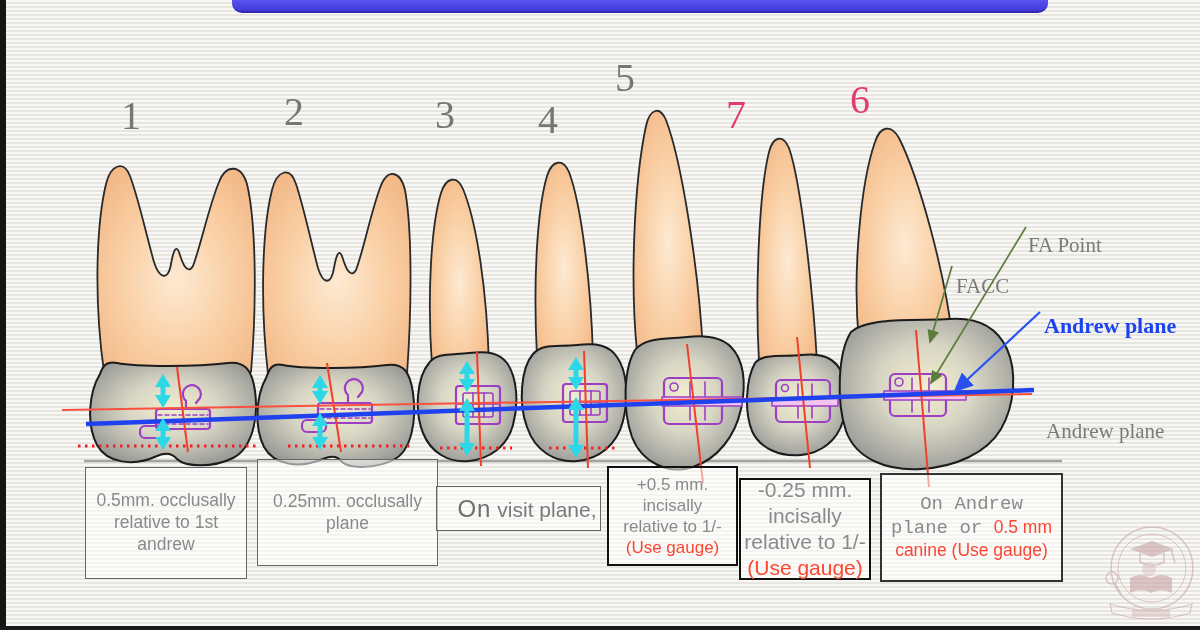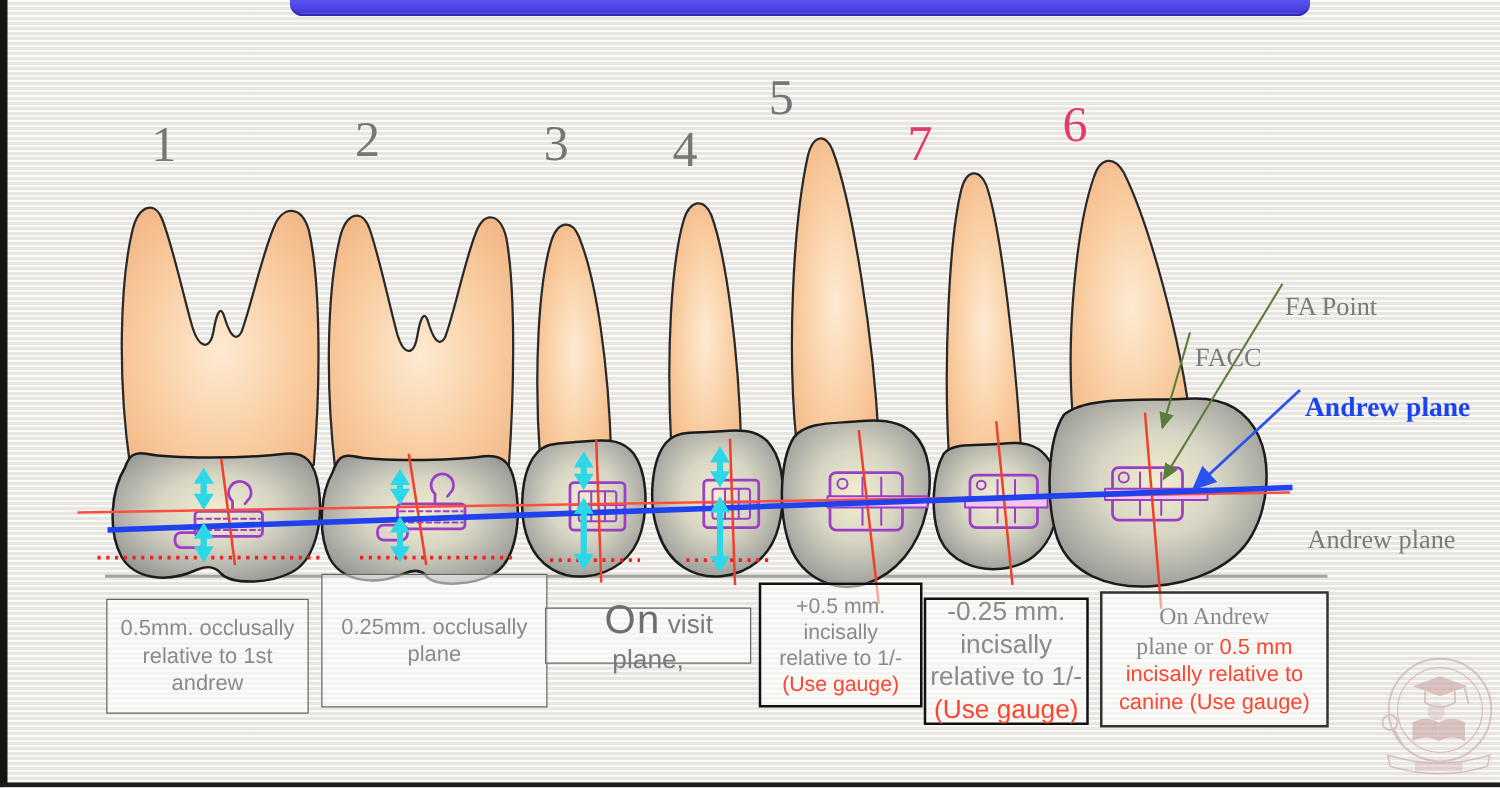--- a/index.html
+++ b/index.html
@@ -30,22 +30,22 @@
     font-size:21px;color:#7a7a7a;line-height:1;white-space:nowrap;margin-top:36px;
   }
   .anno.blue{color:#1b43f0;font-weight:600;font-size:22px;}
   .note-box{
     position:absolute;border:1px solid #666;background:rgba(255,255,255,.55);
     color:#8a8a8a;font-size:17.5px;line-height:1.25;text-align:center;
     display:flex;flex-direction:column;justify-content:center;box-sizing:border-box;padding:4px 3px;
   }
   .note-box.bold-border{border:2px solid #111;}
   .note-box .accent{color:#fc4632;}
-  .note-box .serif{font-family:Liberation Serif, serif;font-size:19px;color:#8a8a8a;}
-  .visit-prefix{font-size:32px;color:#6e6e6e;letter-spacing:1px;margin-left:17px;}
+  .note-box .serif{font-family:Liberation Mono, monospace;font-size:19px;color:#8a8a8a;}
+  .visit-prefix{font-size:24px;color:#6e6e6e;letter-spacing:1px;margin-left:17px;}
   .visit-rest{font-family:Liberation Sans, sans-serif;font-size:21px;color:#7a7a7a;}
   .logo{position:absolute;left:1092px;top:516px;opacity:.55;}
 </style>
 </head>
 <body>
 
 <div class="stage">
 
   <div class="top-bar"></div>
   <div class="frame-left"></div>
@@ -240,21 +240,21 @@
   <span class="seq-num" style="left:548px;top:100px">4</span>
   <span class="seq-num" style="left:625px;top:58px">5</span>
   <span class="seq-num pink" style="left:736px;top:95px">7</span>
   <span class="seq-num pink" style="left:860px;top:80px">6</span>
 
   <div class="anno" style="left:1028px;top:199px">FA Point</div>
   <div class="anno" style="left:956px;top:240px">FACC</div>
   <div class="anno blue" style="left:1044px;top:279px">Andrew plane</div>
   <div class="anno" style="left:1046px;top:385px">Andrew plane</div>
 
-  <div class="note-box" style="left:85px;top:479px;width:162px;height:92px">
+  <div class="note-box" style="left:85px;top:467px;width:162px;height:112px">
     <span>0.5mm. occlusally</span>
     <span>relative to 1st</span>
     <span>andrew</span>
   </div>
 
   <div class="note-box" style="left:257px;top:459px;width:181px;height:107px">
     <span>0.25mm. occlusally</span>
     <span>plane</span>
   </div>
 
@@ -272,21 +272,20 @@
   <div class="note-box bold-border" style="left:739px;top:478px;width:132px;height:102px;font-size:21px">
     <span>-0.25 mm.</span>
     <span>incisally</span>
     <span>relative to 1/-</span>
     <span class="accent">(Use gauge)</span>
   </div>
 
   <div class="note-box" style="left:880px;top:473px;width:183px;height:109px;border-width:2px;border-color:#333">
     <span class="serif">On Andrew</span>
     <span><span class="serif">plane or </span><span class="accent">0.5 mm</span></span>
-    <span class="accent">incisally relative to</span>
     <span class="accent">canine (Use gauge)</span>
   </div>
 
   <svg class="logo" width="118" height="118" viewBox="0 0 118 118" fill="none" stroke="#c59d9d">
     <circle cx="60" cy="52" r="41" stroke-width="1.5"></circle>
     <circle cx="60" cy="52" r="34" stroke-width="1"></circle>
     <polygon points="38,33 60,25 82,33 60,41" fill="#c59d9d" stroke="none"></polygon>
     <path d="M48,37 L48,46 Q60,53 72,46 L72,37" stroke-width="1.5"></path>
     <line x1="79" y1="32" x2="83" y2="47" stroke-width="1.5"></line>
     <circle cx="57" cy="53" r="7" fill="#c59d9d" opacity="0.5" stroke="none"></circle>

